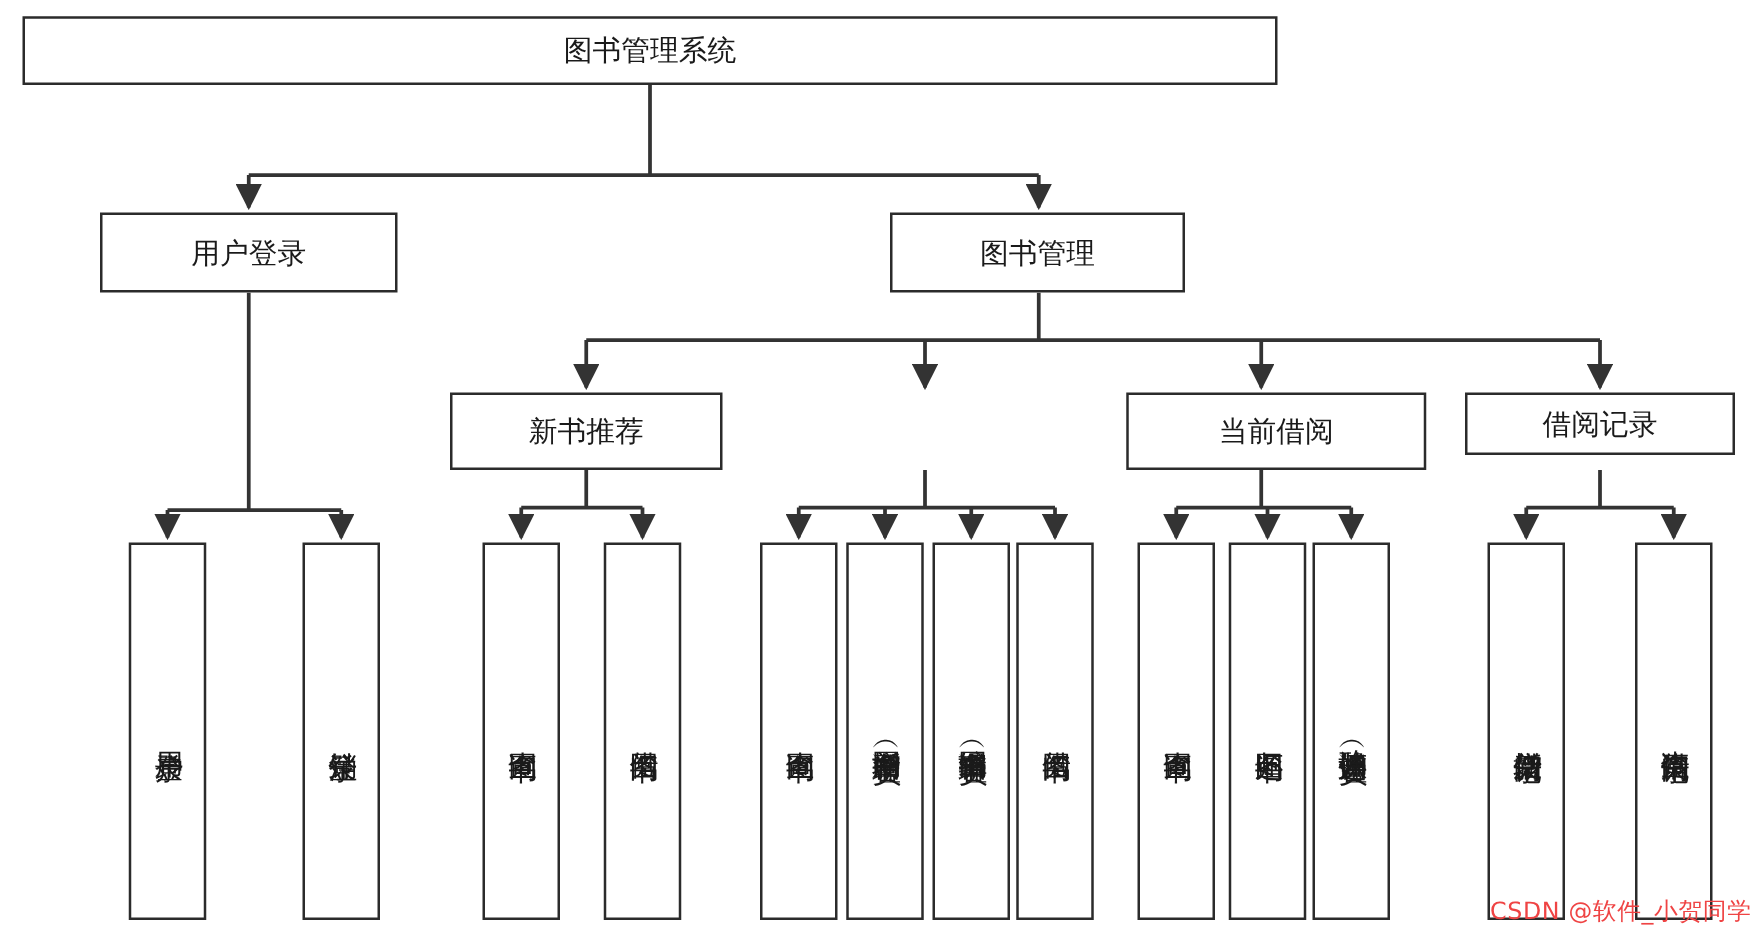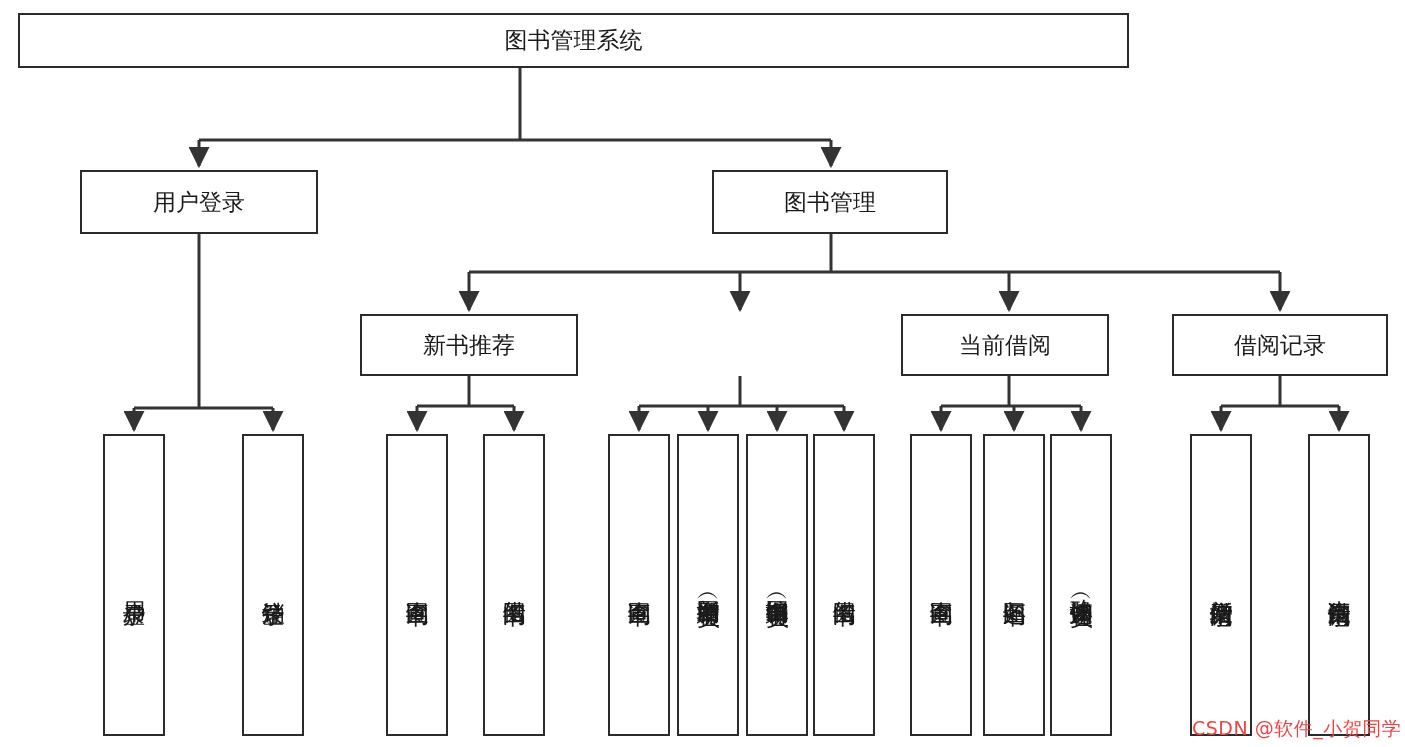--- a/index.html
+++ b/index.html
@@ -110,38 +110,38 @@
       <path d="M 1014 406 L 1014 430" marker-end="url(#arrow)"></path>
       <path d="M 1081 406 L 1081 430" marker-end="url(#arrow)"></path>
 
       <path d="M 1280 376 L 1280 406"></path>
       <path d="M 1221 406 L 1339 406"></path>
       <path d="M 1221 406 L 1221 430" marker-end="url(#arrow)"></path>
       <path d="M 1339 406 L 1339 430" marker-end="url(#arrow)"></path>
     </g>
   </svg>
 
-  <div class="node horiz" style="left:18px; top:13px; width:1111px; height:55px;">
+  <div class="node horiz" style="left:18px; top:13px; width:1004px; height:55px;">
     <span>图书管理系统</span>
   </div>
 
   <div class="node horiz" style="left:80px; top:170px; width:238px; height:64px;">
     <span>用户登录</span>
   </div>
   <div class="node horiz" style="left:712px; top:170px; width:236px; height:64px;">
     <span>图书管理</span>
   </div>
 
   <div class="node horiz" style="left:360px; top:314px; width:218px; height:62px;justify-content:center;">
     <span>新书推荐</span>
   </div>
-  <div class="node horiz" style="left:901px; top:314px; width:208px; height:62px;">
+  <div class="node horiz" style="left:901px; top:314px; width:240px; height:62px;">
     <span>当前借阅</span>
   </div>
-  <div class="node horiz" style="left:1172px; top:314px; width:216px; height:62px;">
+  <div class="node horiz" style="left:1172px; top:314px; width:216px; height:50px;">
     <span>借阅记录</span>
   </div>
 
   <div class="node vert" style="left:103px; top:434px; width:62px; height:302px;">
     <span class="vtext">用户登录</span>
   </div>
   <div class="node vert" style="left:242px; top:434px; width:62px; height:302px;">
     <span class="vtext">注销登录</span>
   </div>
   <div class="node vert" style="left:386px; top:434px; width:62px; height:302px;">

